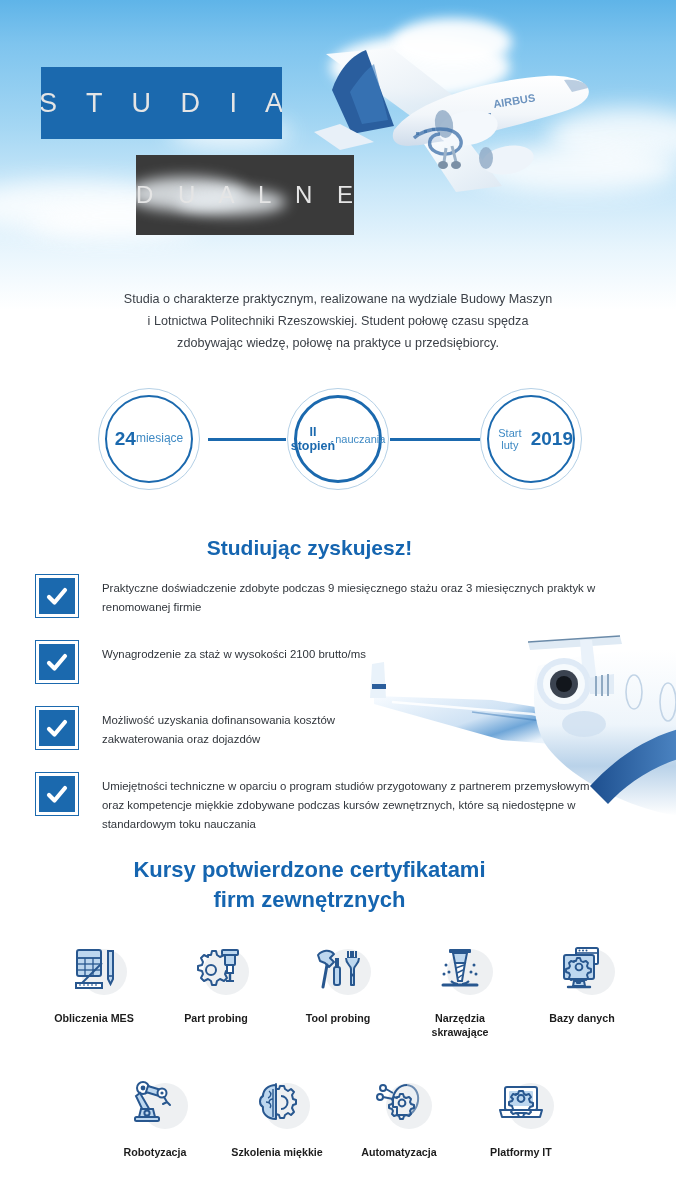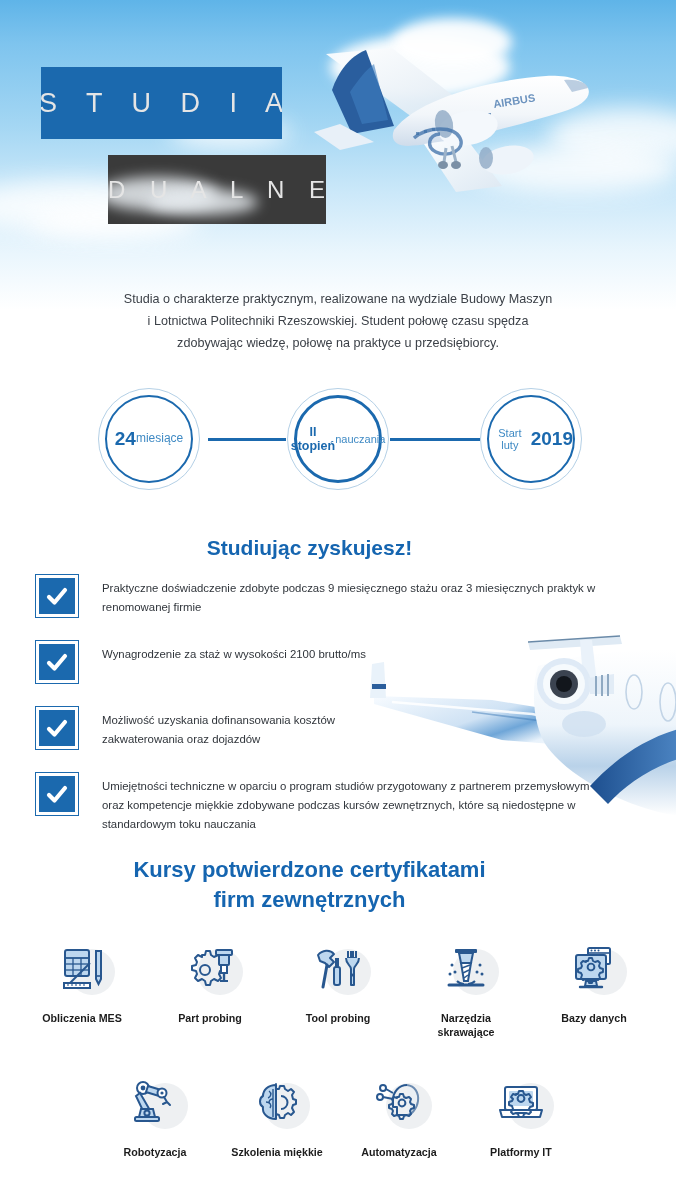--- a/index.html
+++ b/index.html
@@ -18,21 +18,21 @@
   .cloud.soft { filter:blur(11px); opacity:.8; }
   
   .jet-top { position:absolute; left:296px; top:34px; width:330px; height:165px; }
   .jet-top svg { width:100%; height:100%; display:block; }
   
   .title-box {
     position:absolute; display:flex; align-items:center;
     justify-content:center; overflow:hidden;
   }
   .tb-blue { left:41px; top:67px; width:241px; height:72px; background:#1b69ae; }
-  .tb-dark { left:108px; top:155px; width:218px; height:69px; background:#3a3a3a;justify-content:center; }
+  .tb-dark { left:136px; top:155px; width:218px; height:80px; background:#3a3a3a;justify-content:center; }
   .tb-dark .dk-cloud { position:absolute; border-radius:50%; background:#e9eef2; filter:blur(7px); opacity:.85; }
   .title-txt {
     position:relative; color:#e5e5e5; font-weight:300;
     letter-spacing:9px; white-space:nowrap;
   }
   .tb-blue .title-txt { font-size:27px; letter-spacing:11px; padding-left:10px; }
   .tb-dark .title-txt { font-size:24px; letter-spacing:9px; padding-left:8px; }
 
   
   .intro {
@@ -86,21 +86,21 @@
     font-size:11.4px; line-height:19px; max-width:505px;
   }
 
   
   .jet-mid { position:absolute; left:352px; top:606px; width:330px; height:240px; pointer-events:none; }
   .jet-mid svg { width:100%; height:100%; display:block; }
 
   
   .courses { position:absolute; left:0; top:935px; width:676px; }
   .crow { display:flex; justify-content:center; }
-  .crow-1 { gap:28px; }
+  .crow-1 { gap:22px; }
   .crow-2 { gap:22px; margin-top:30px; }
   .course { width:100px; text-align:center; }
   .ic-wrap {
     height:68px; display:flex; align-items:center; justify-content:center;
     position:relative;
   }
   .ic-wrap .blob {
     position:absolute; width:46px; height:46px; border-radius:50%;
     background:#eef0f2; right:17px; top:14px; z-index:0;
   }

